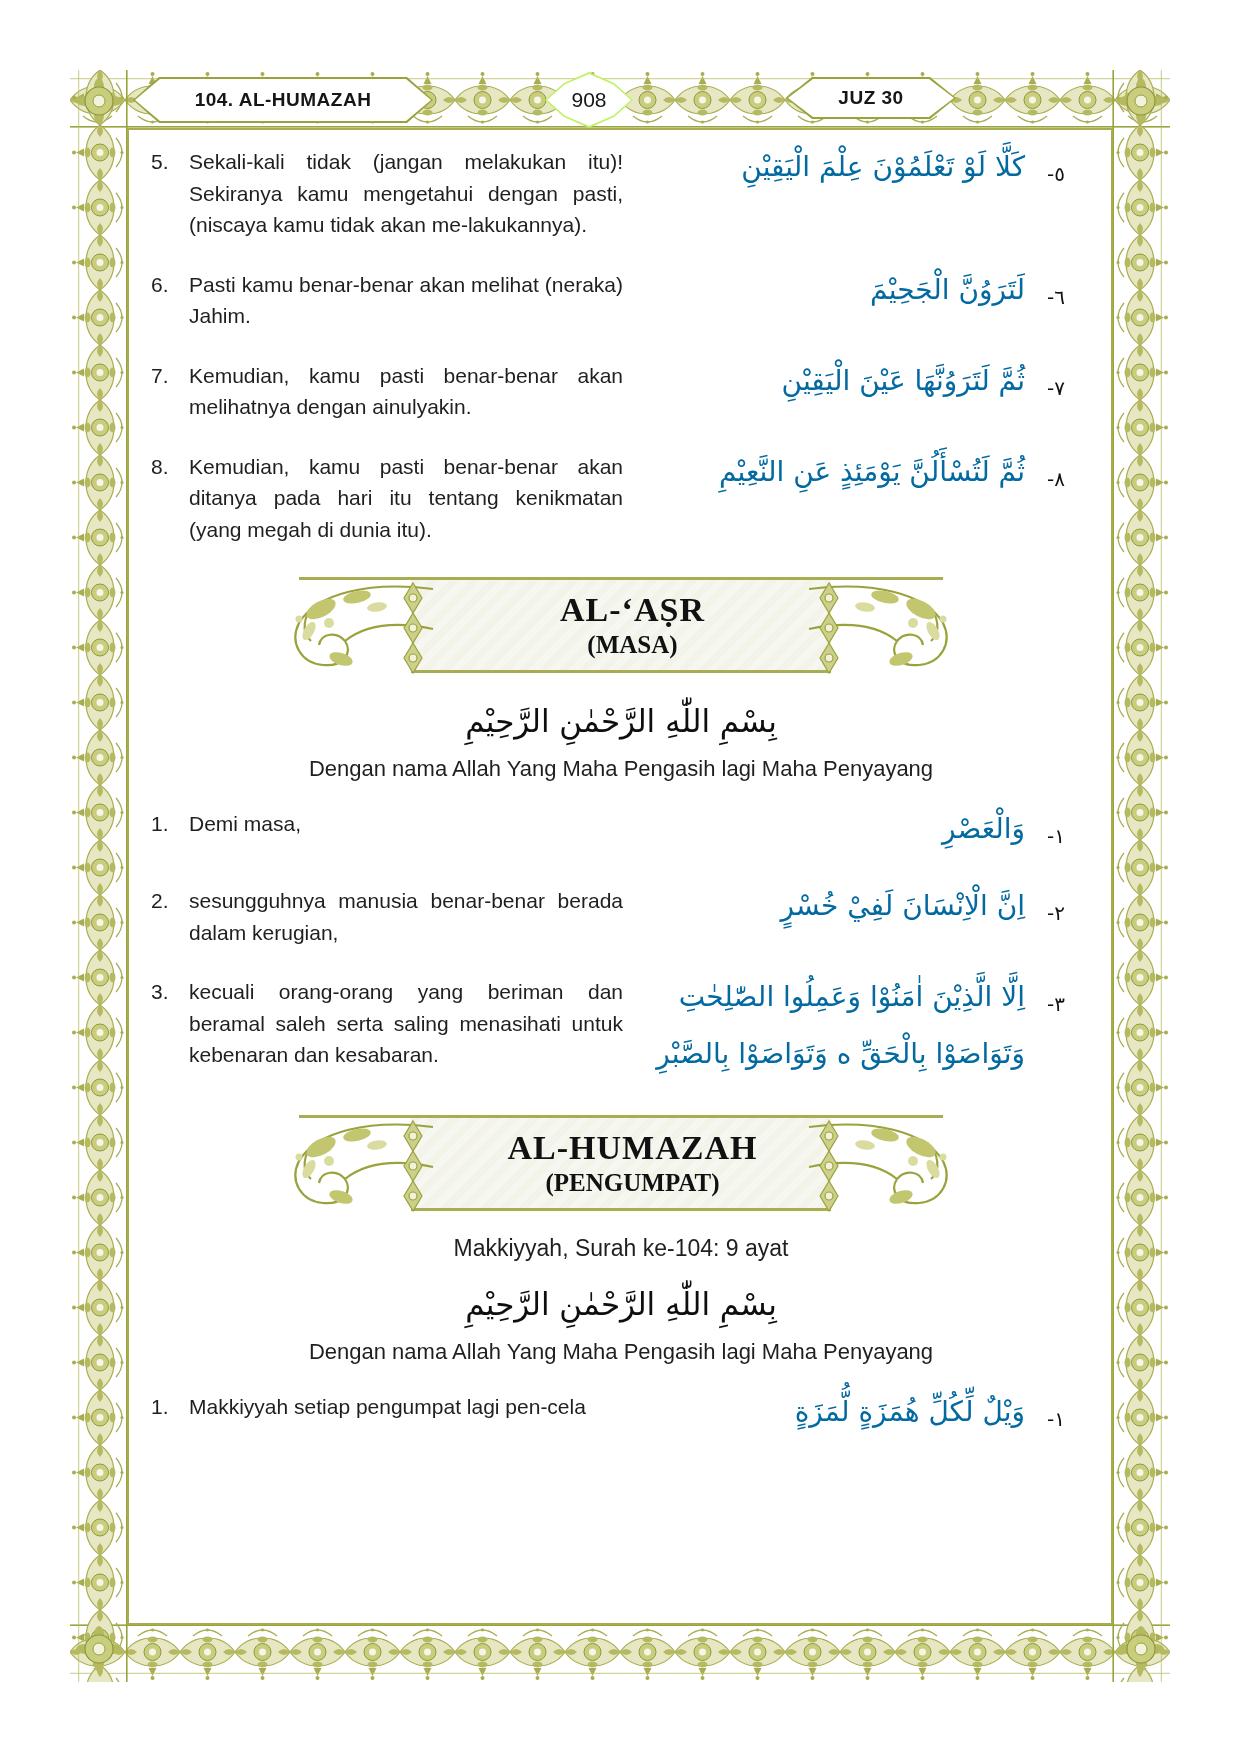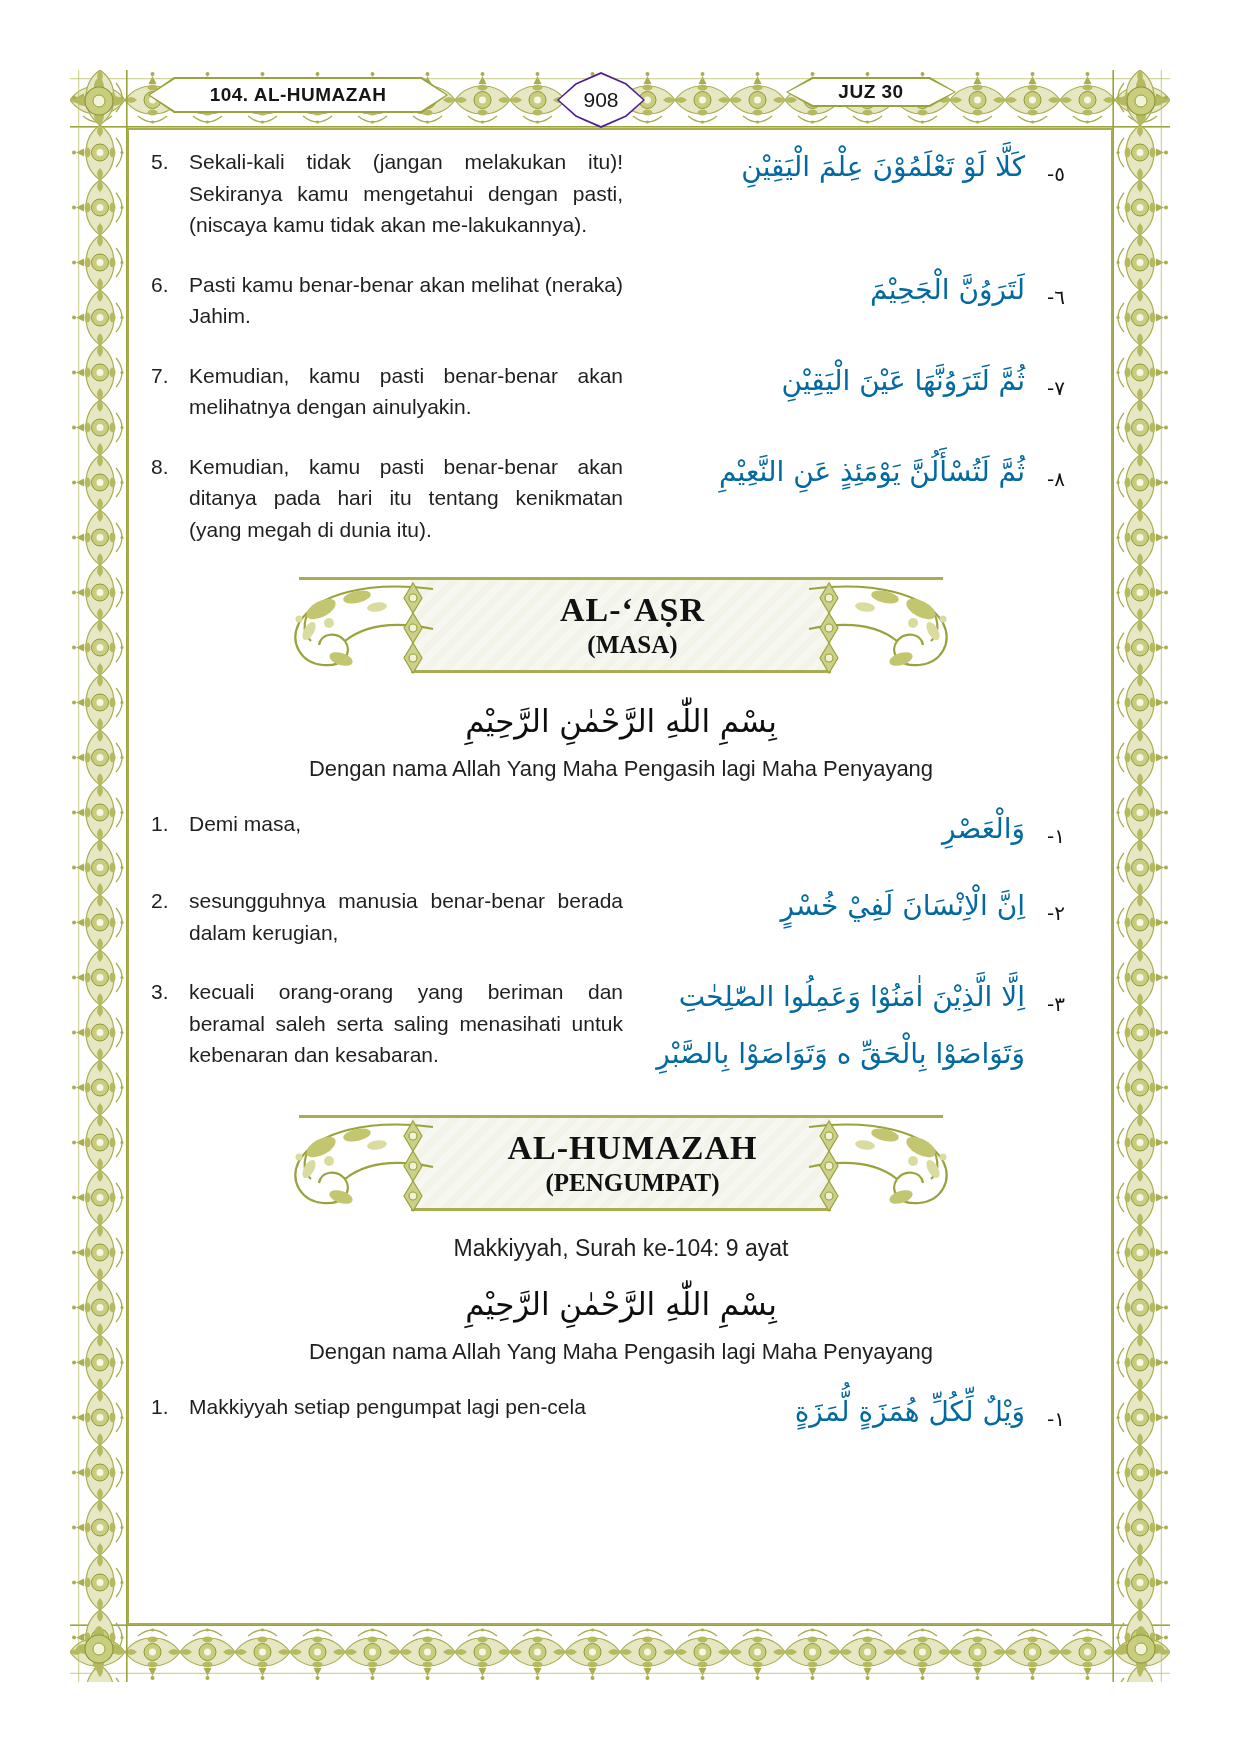--- a/index.html
+++ b/index.html
@@ -20,24 +20,24 @@
   .content{position:absolute;left:127px;top:128px;width:986px;height:1497px;
            background:#ffffff;border:2px solid #a9ad52;box-sizing:border-box;
            padding:16px 20px 0 22px;overflow:hidden;}
 
   
   .hexbox{position:absolute;background:#9aa23c;
           clip-path:polygon(0 50%,26px 0,calc(100% - 26px) 0,100% 50%,calc(100% - 26px) 100%,26px 100%);}
   .hexbox .inner{position:absolute;inset:2px;background:#ffffff;
           clip-path:polygon(0 50%,25px 0,calc(100% - 25px) 0,100% 50%,calc(100% - 25px) 100%,25px 100%);
           display:flex;align-items:center;justify-content:center;}
-  .box-surah{left:148px;top:77px;width:300px;height:36px;}
-  .box-juz{left:786px;top:77px;width:170px;height:30px;}
+  .box-surah{left:133px;top:77px;width:300px;height:46px;}
+  .box-juz{left:786px;top:77px;width:170px;height:42px;}
   .hexbox .inner span{font-size:19px;font-weight:bold;letter-spacing:.5px;color:#161616;}
-  .medallion{position:absolute;left:557px;top:72px;width:88px;height:56px;background:#4c1d95;
+  .medallion{position:absolute;left:545px;top:72px;width:88px;height:56px;background:#bef264;
           clip-path:polygon(50% 0,79% 20%,100% 50%,79% 80%,50% 100%,21% 80%,0 50%,21% 20%);}
   .medallion .inner{position:absolute;inset:2px;background:#ffffff;
           clip-path:polygon(50% 0,79% 20%,100% 50%,79% 80%,50% 100%,21% 80%,0 50%,21% 20%);
           display:flex;align-items:center;justify-content:center;}
   .medallion span{font-size:21px;color:#161616;}
 
   
   .ayah-row{display:flex;align-items:flex-start;margin-bottom:28px;}
   .tr-cell{display:flex;width:472px;flex:none;}
   .tr-no{width:38px;flex:none;font-size:21px;line-height:1.5;}

